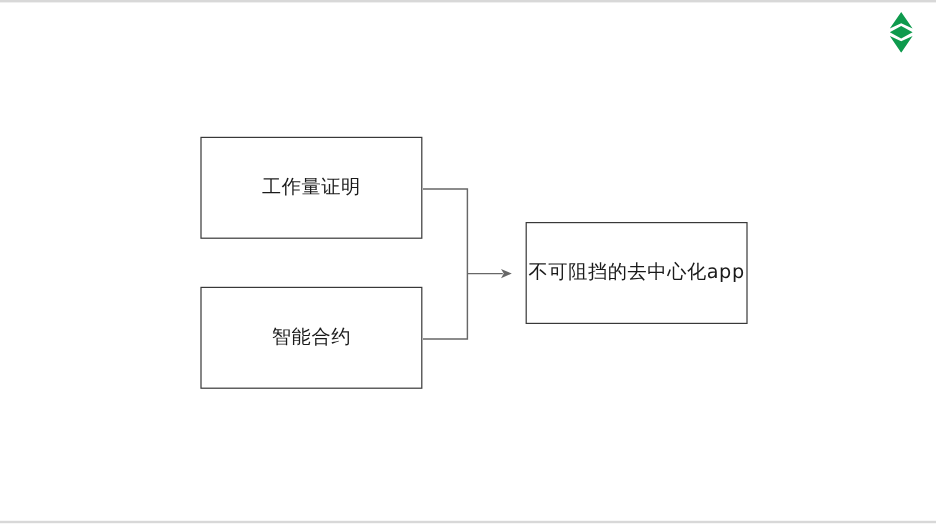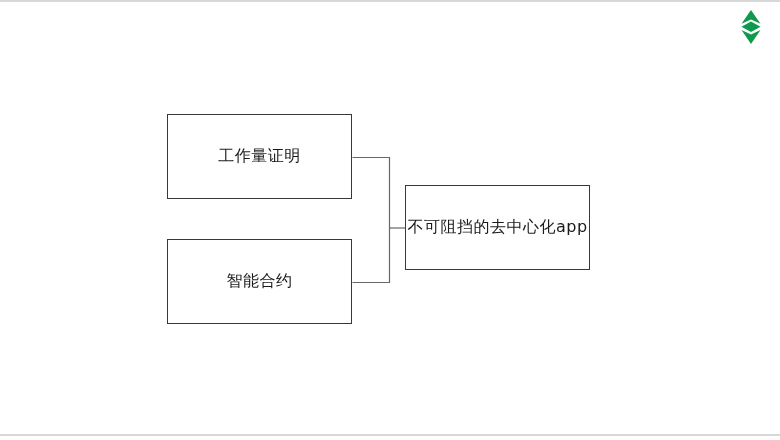--- a/index.html
+++ b/index.html
@@ -49,21 +49,21 @@
     align-items: center;
     justify-content: center;
     text-align: center;
     font-size: 16px;
     color: #1a1a1a;
     letter-spacing: 0.5px;
     white-space: nowrap;
   }
   .node-pow   { left: 167px; top: 114px; }
   .node-sc    { left: 167px; top: 239px; }
-  .node-dapp  { left: 405px; top: 185px; }
+  .node-dapp  { left: 438px; top: 185px; }
 
   .etc-logo {
     position: absolute;
     left: 741px;
     top: 10px;
     width: 20px;
     height: 34px;
   }
 </style>
 </head>

